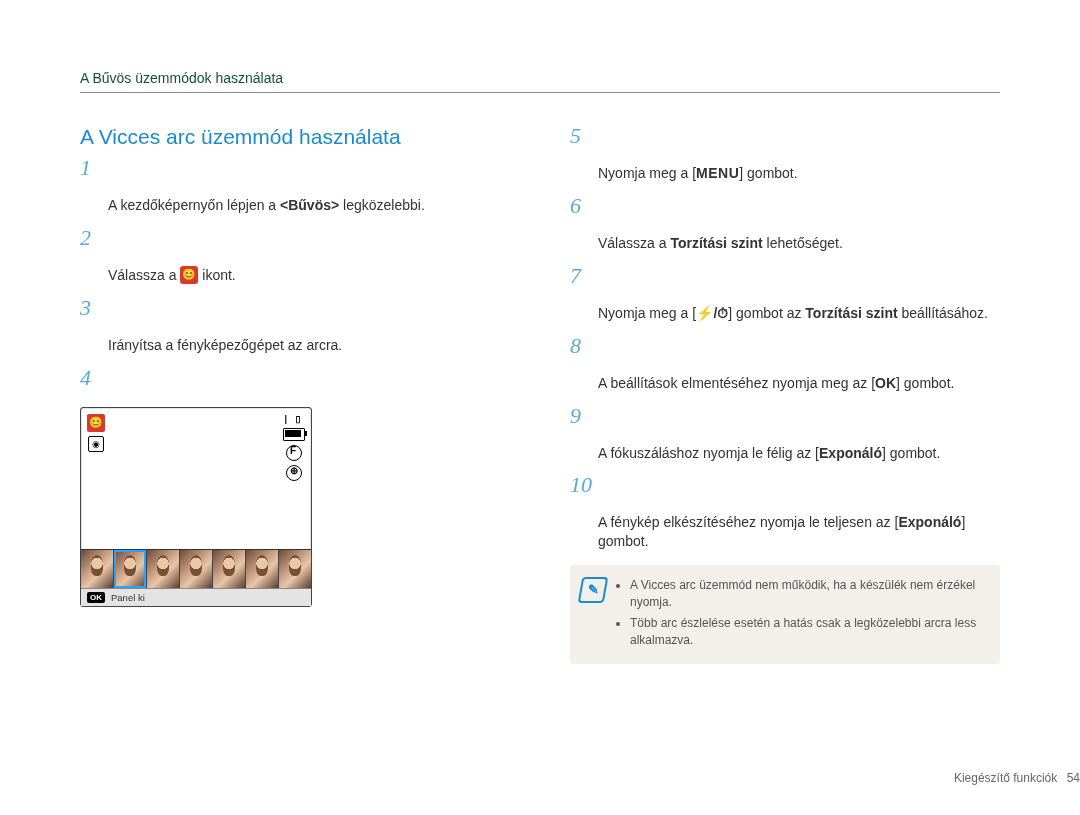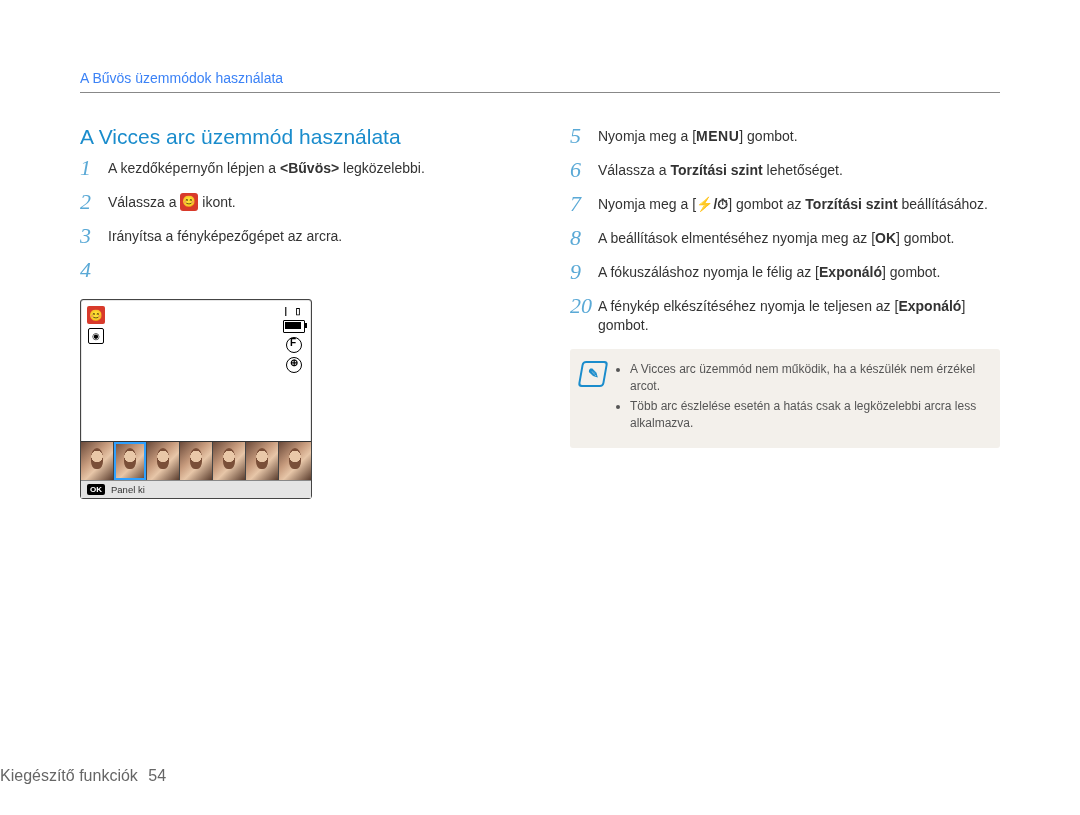--- a/index.html
+++ b/index.html
@@ -13,21 +13,21 @@
     font-size: 14px;
   }
   .page {
     padding: 70px 80px 30px 80px;
     box-sizing: border-box;
     position: relative;
     height: 100%;
   }
   .topbar {
     font-size: 14px;
-    color: #3b82f6;
+    color: #14532d;
     border-bottom: 1px solid #888;
     padding-bottom: 6px;
     margin-bottom: 32px;
   }
   .columns {
     display: flex;
     gap: 60px;
   }
   .col { flex: 1 1 0; }
   h2.section {
@@ -52,21 +52,21 @@
   }
   .stepnum {
     font-size: 22px;
     font-style: italic;
     color: #5aa9d6;
     width: 28px;
     flex: 0 0 28px;
     font-family: Georgia, 'Times New Roman', serif;
     line-height: 1;
   }
-  .txt { padding-top: 2px; }
+  .txt { padding-top: 2px; margin-top: 37px; }
   .bold { font-weight: 700; }
   .icon-funny {
     display: inline-block;
     width: 18px; height: 18px;
     background: #d83a2b;
     border-radius: 3px;
     vertical-align: -4px;
     position: relative;
   }
   .icon-funny::before {
@@ -170,22 +170,22 @@
     color:#1a8ccc;font-weight:700;font-size:13px;
     transform: skewX(-10deg);
   }
   .note-icon span { transform: skewX(10deg); }
   .note ul {margin:0;padding-left:14px;}
   .note li {margin-bottom:4px;}
 
   .footer {
     position:absolute;
     bottom:30px; left:0; right:0;
-    text-align:left;
-    font-size:16px;
+    text-align:right;
+    font-size:12px;
     color:#666;
   }
   .footer .pg { margin-left:6px; }
 </style>
 </head>
 <body>
 
 <div class="page">
   <div class="topbar">A Bűvös üzemmódok használata</div>
 
@@ -274,33 +274,33 @@
             <span>A beállítások elmentéséhez nyomja meg az [</span><span class="ok-label">OK</span><span>] gombot.</span>
           </span>
         </li>
         <li>
           <span class="stepnum">9</span>
           <span class="txt">
             <span>A fókuszáláshoz nyomja le félig az [</span><span class="bold">Exponáló</span><span>] gombot.</span>
           </span>
         </li>
         <li>
-          <span class="stepnum">20</span>
+          <span class="stepnum">10</span>
           <span class="txt">
             <span>A fénykép elkészítéséhez nyomja le teljesen az [</span><span class="bold">Exponáló</span><span>] gombot.</span>
           </span>
         </li>
       </ul>
 
       <div class="note">
         <div class="note-icon">
             <span>✎</span>
           </div>
         <ul>
-          <li>A Vicces arc üzemmód nem működik, ha a készülék nem érzékel arcot.</li>
+          <li>A Vicces arc üzemmód nem működik, ha a készülék nem érzékel nyomja.</li>
           <li>Több arc észlelése esetén a hatás csak a legközelebbi arcra less alkalmazva.</li>
         </ul>
       </div>
     </div>
   </div>
 
   <div class="footer">
     <span>Kiegészítő funkciók</span>
     <span class="pg">54</span>
   </div>

